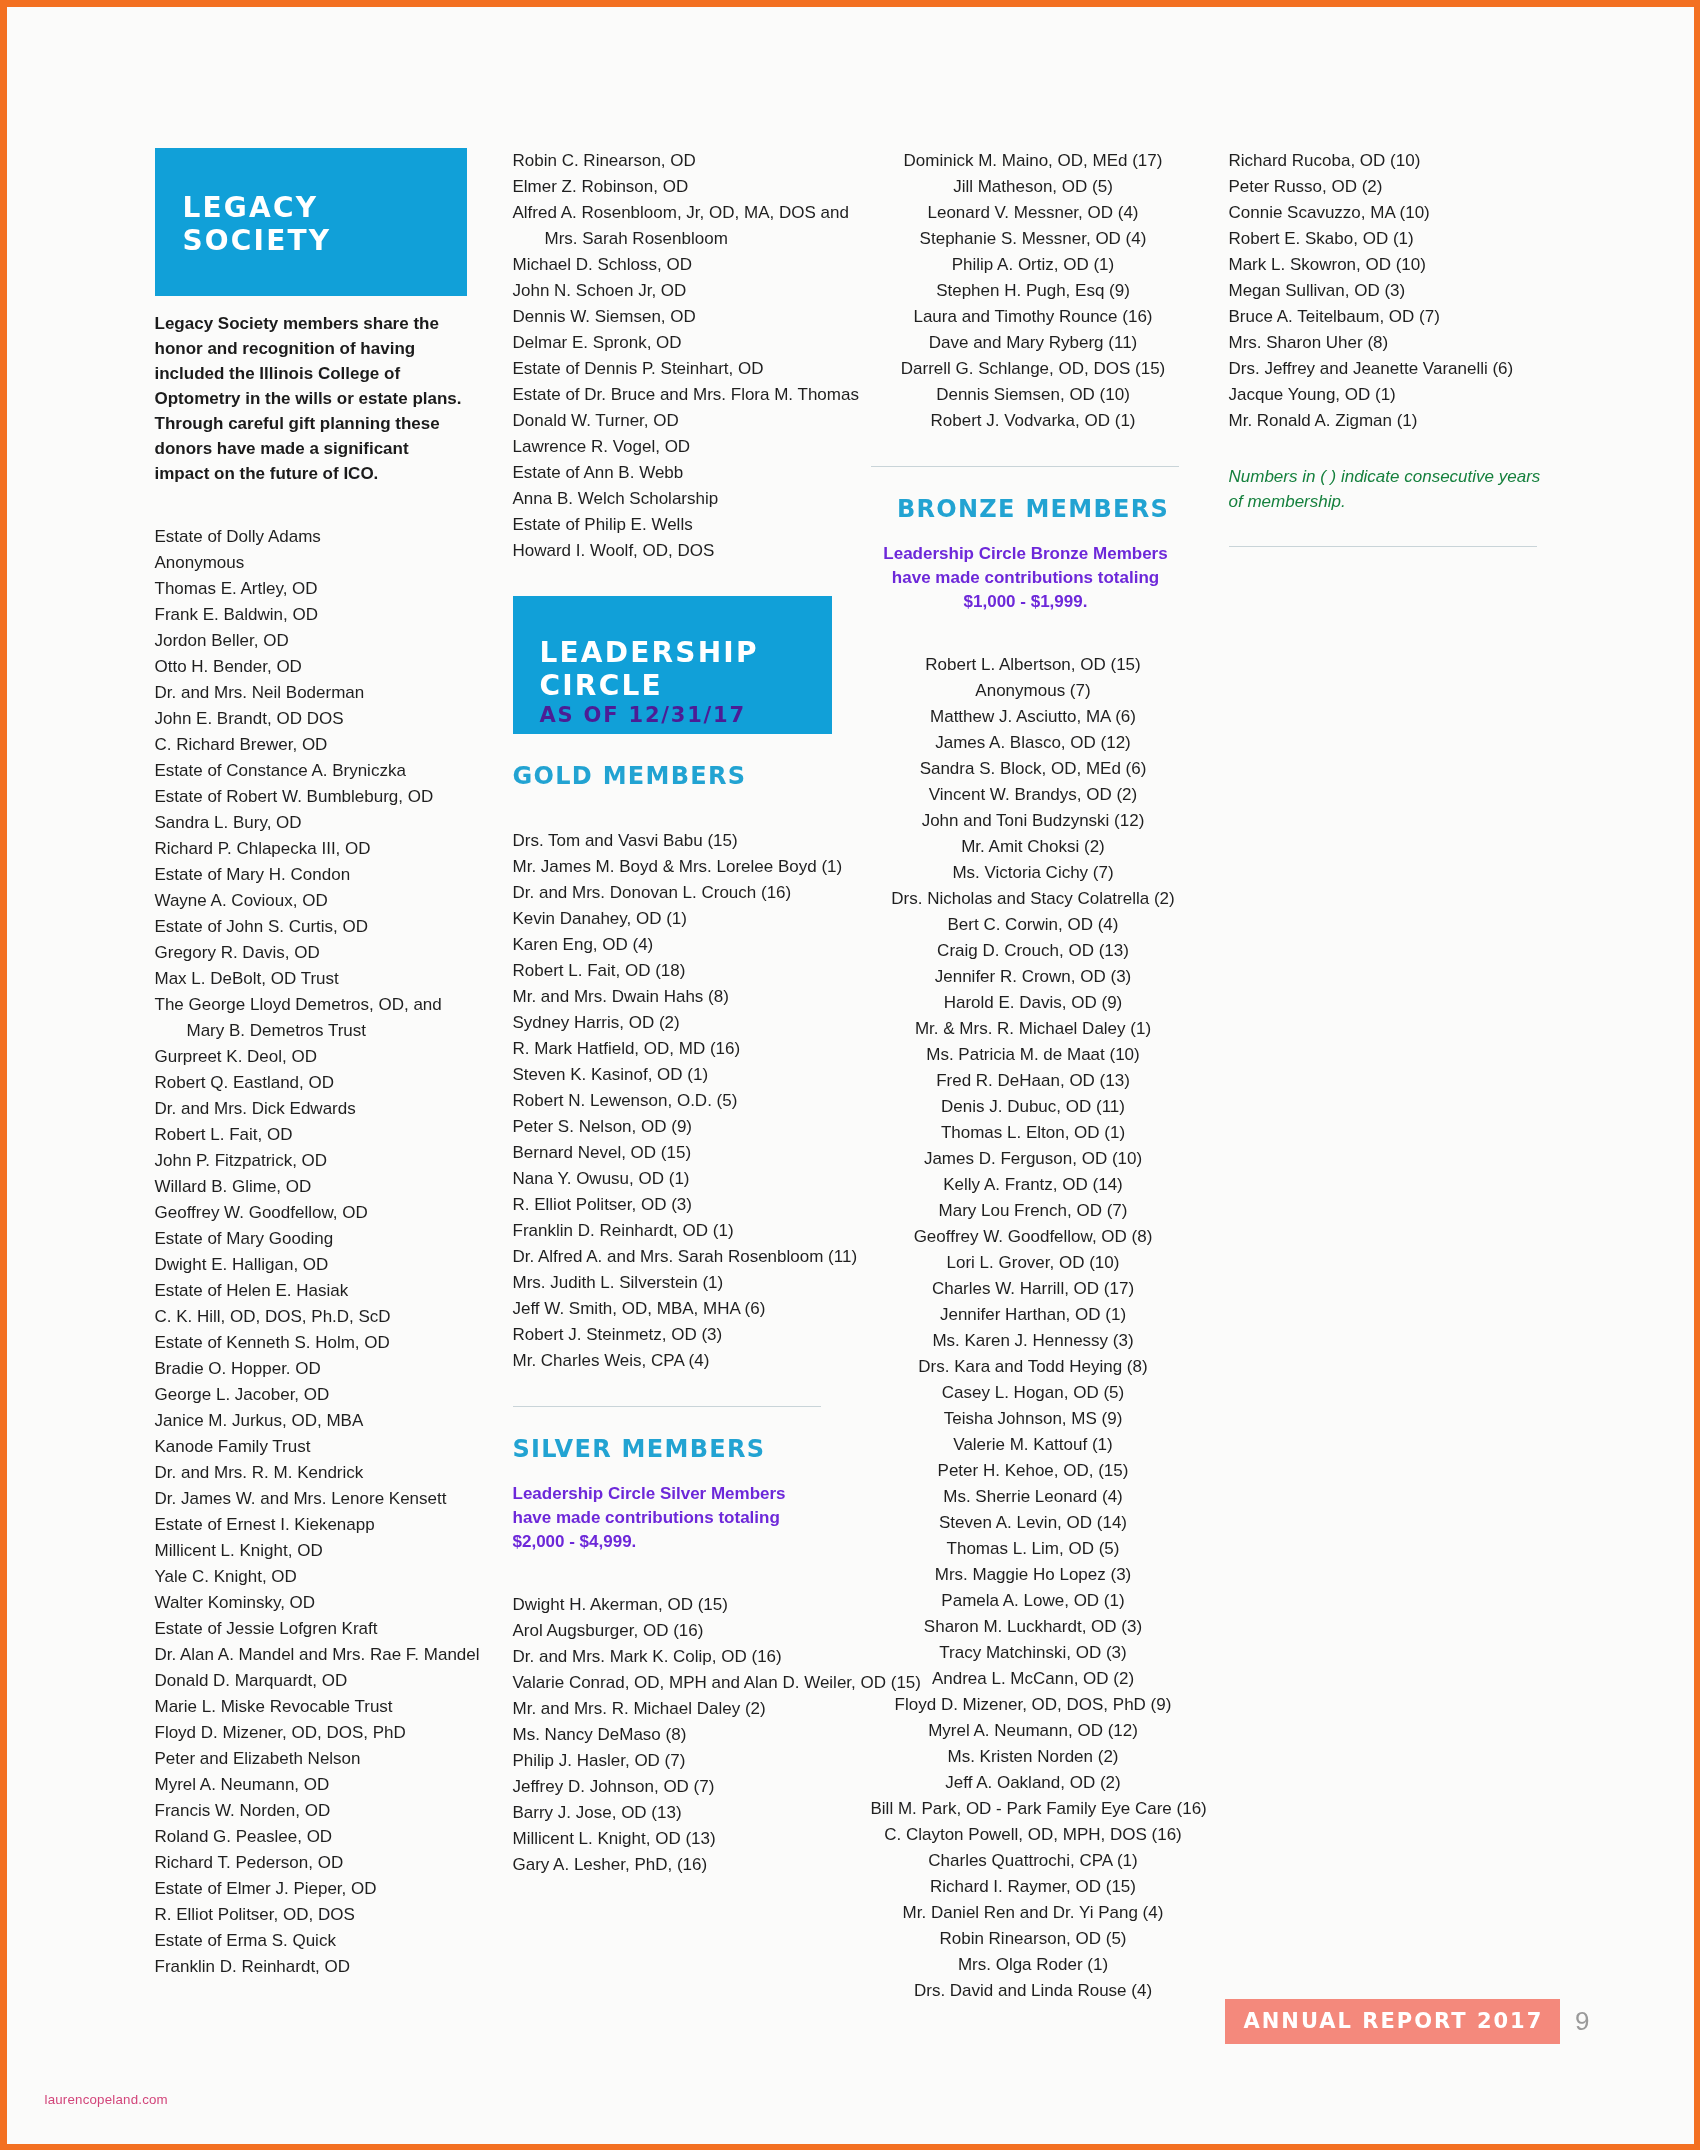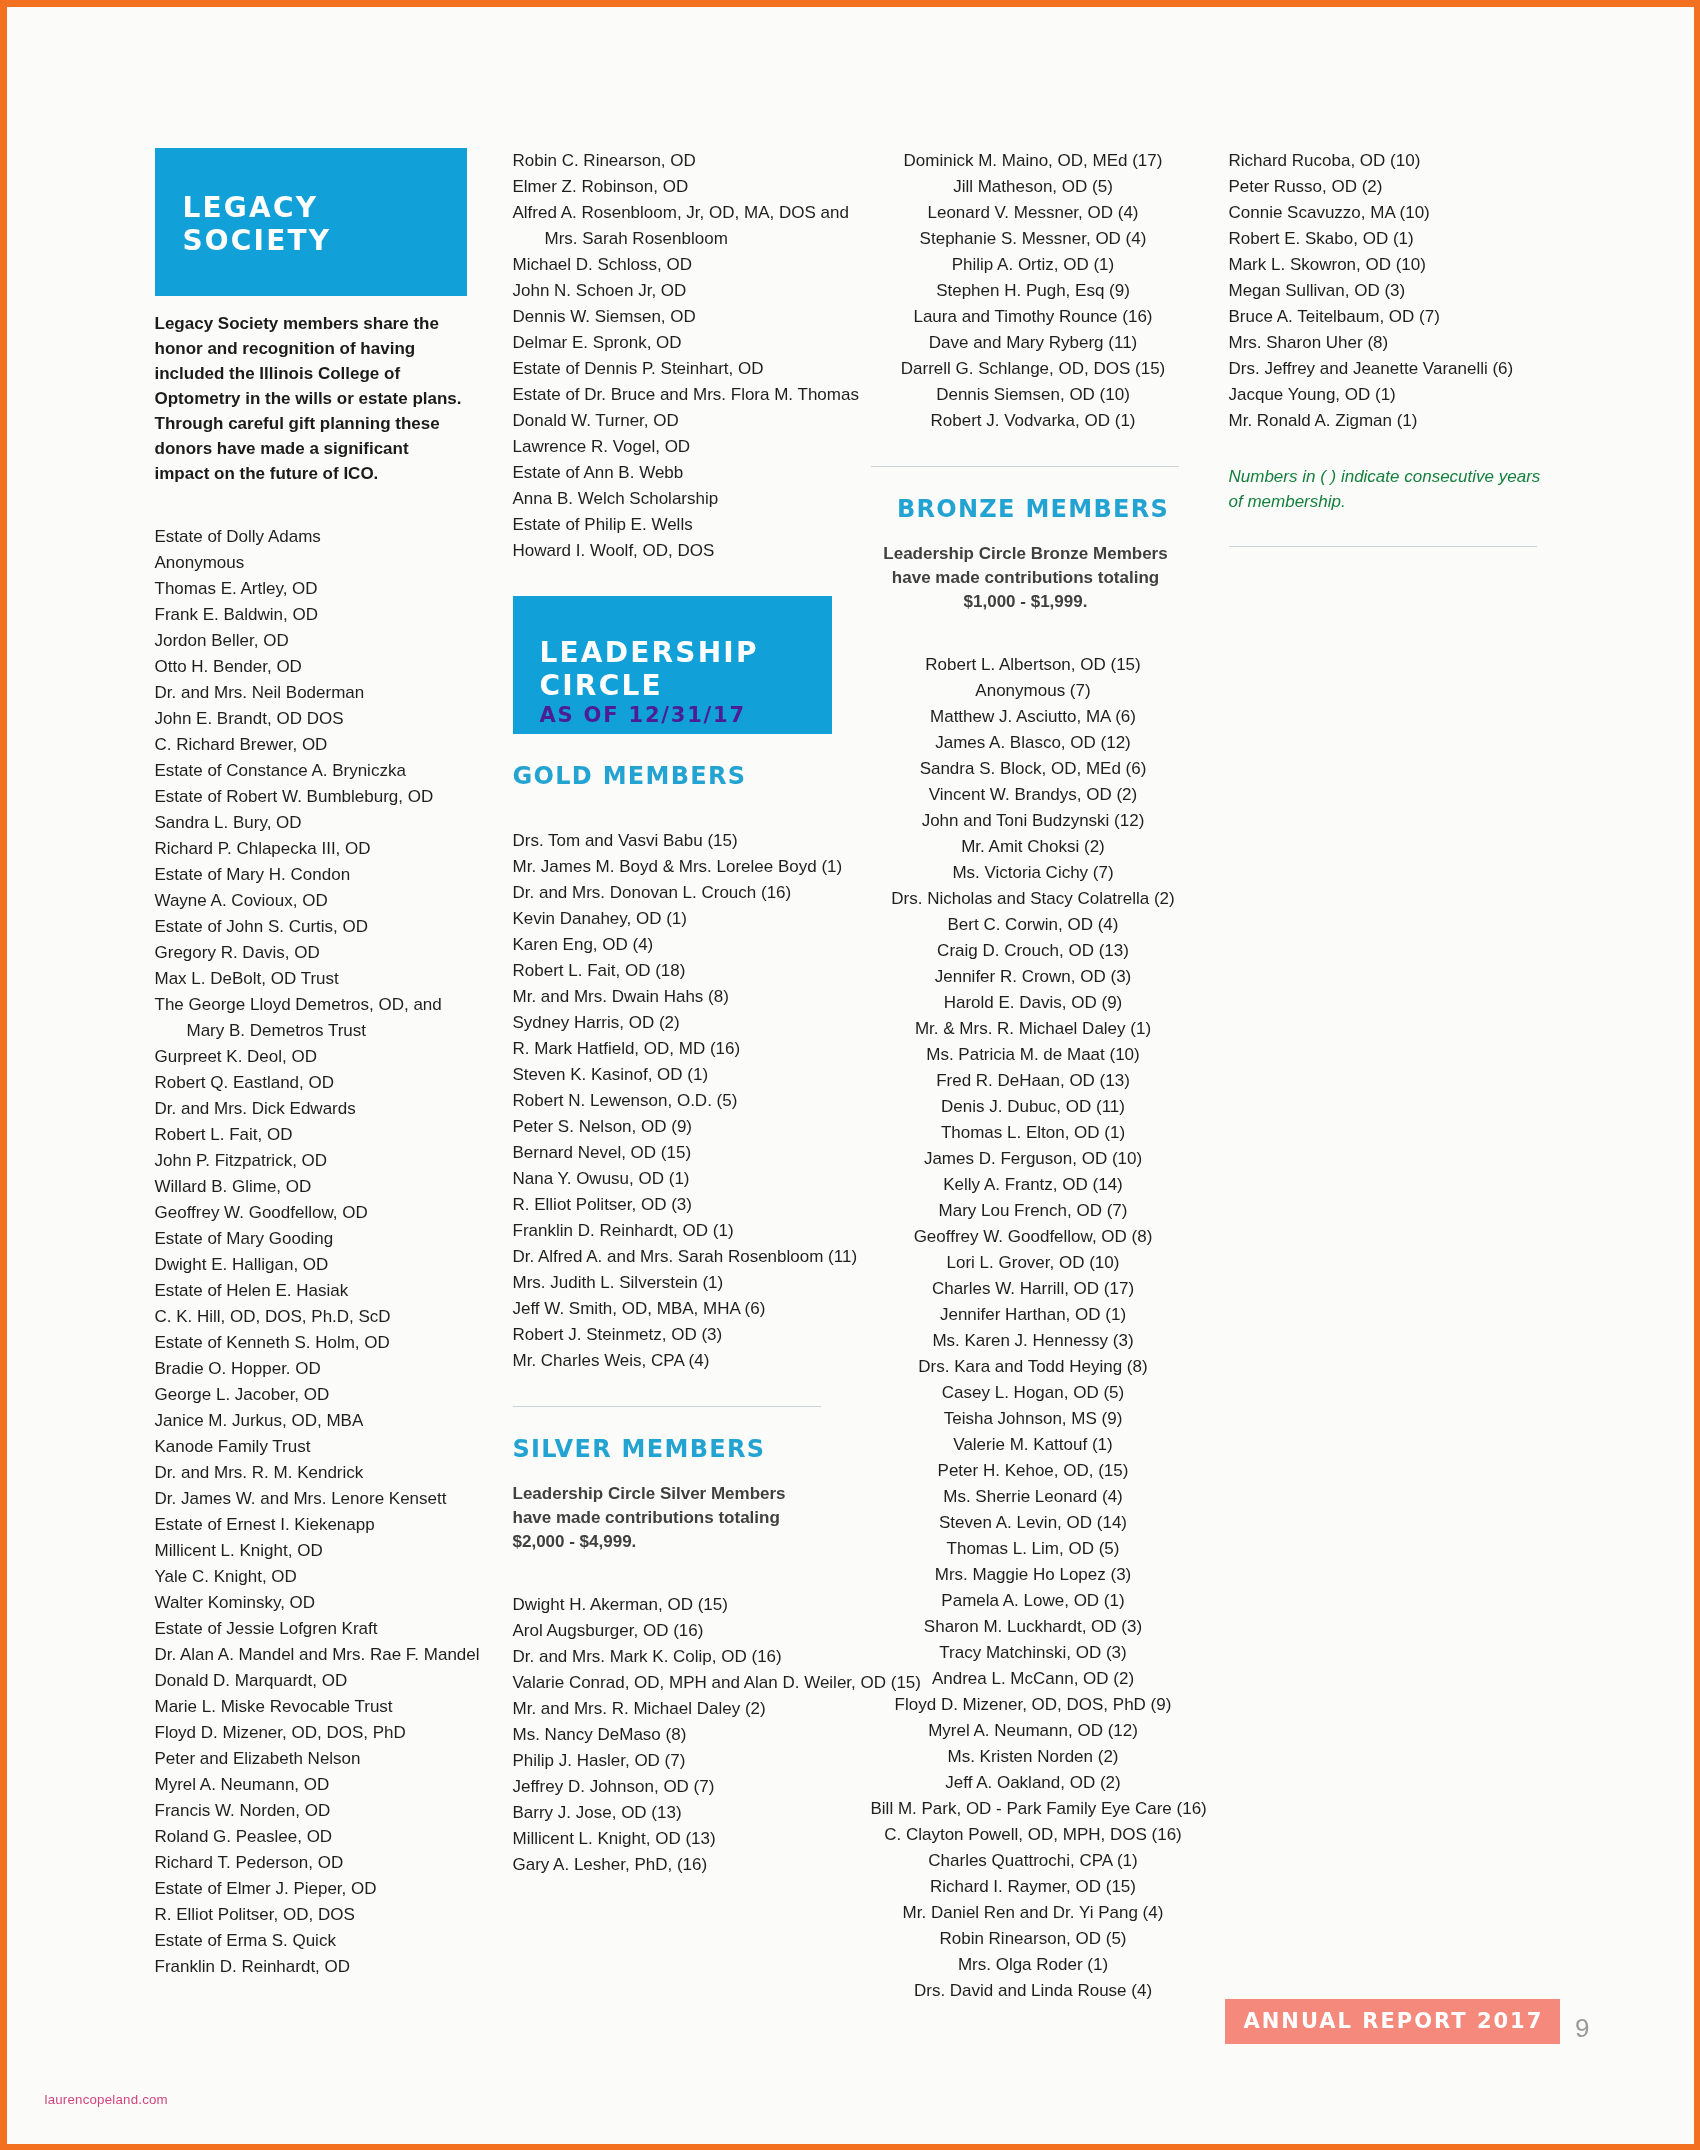--- a/index.html
+++ b/index.html
@@ -101,21 +101,21 @@
     line-height: 28px;
     text-transform: uppercase;
     color: #22a3d2;
     margin-top: 28px;
   }
   .section-desc {
     font-family: "Liberation Sans", sans-serif;
     font-weight: 700;
     font-size: 17px;
     line-height: 24px;
-    color: #404040;
+    color: #6d28d9;
     margin-top: 15px;
     width: 310px;
   }
   .rule {
     border: 0;
     border-top: 0.8px solid #c9d4d8;
     margin: 32px 0 0 0;
     width: 308px;
   }
 
@@ -144,21 +144,21 @@
     margin-top: 30px;
     width: 317px;
   }
 
   
   .footer {
     position: absolute;
     right: 97px;
     bottom: 93px;
     display: flex;
-    align-items: flex-end;
+    align-items: center;
     gap: 15px;
   }
   .footer-badge {
     background: #f4897c;
     color: #ffffff;
     font-family: "DejaVu Sans", sans-serif;
     font-weight: 700;
     letter-spacing: 2px;
     font-size: 21px;
     line-height: 25px;

